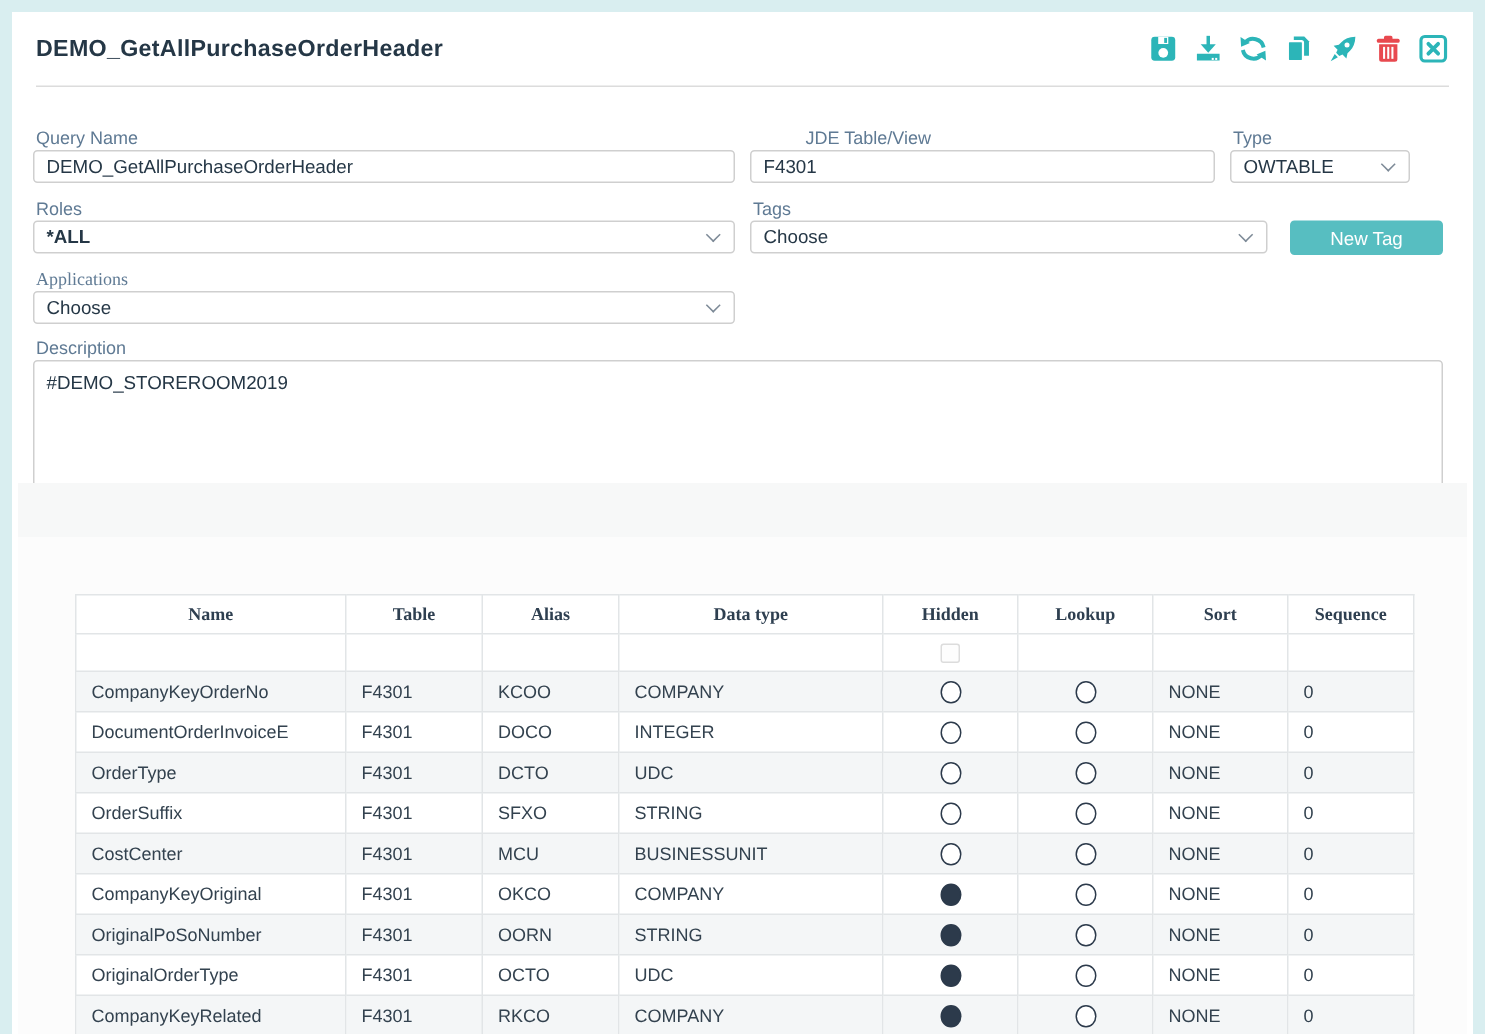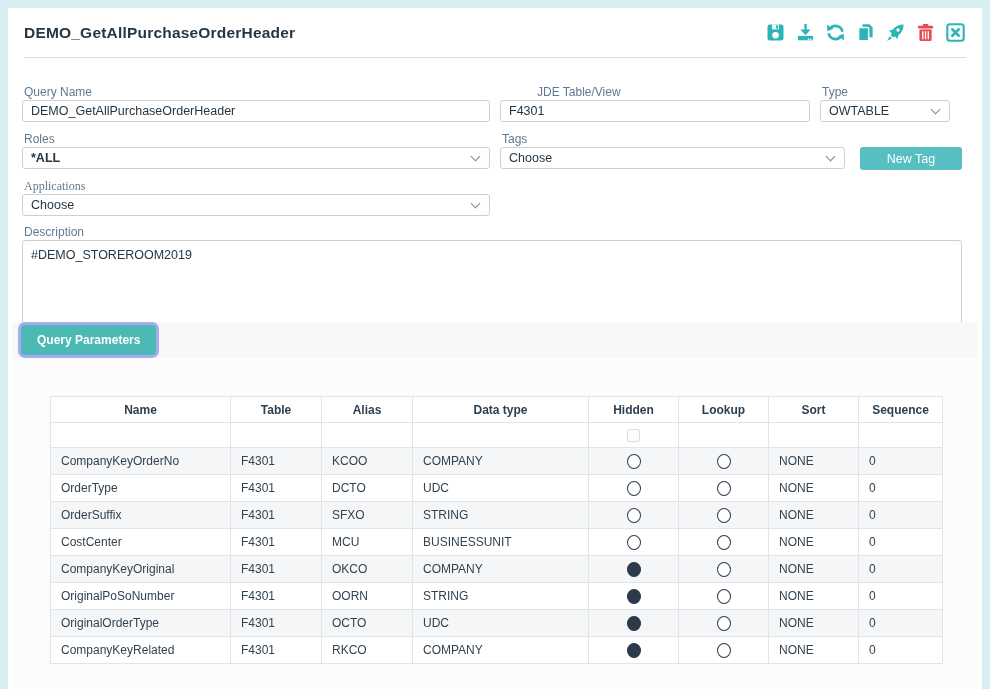--- a/index.html
+++ b/index.html
@@ -66,21 +66,21 @@
   
   .panel {
     position: absolute; left: 4px; right: 4px; top: 350px; height: 440px;
     background: #fcfcfc;
   }
   table.params {
     margin: 38px 0 0 38px; border-collapse: collapse; table-layout: fixed;
     width: 892px; font-size: 12px; background: #fff;
   }
   table.params th, table.params td { border: 1px solid #e2e5e7; overflow: hidden; white-space: nowrap; }
-  table.params th { height: 26px; font-weight: bold; color: #2e3f50; text-align: center; background: #fff; }
+  table.params th { height: 26px; font-weight: bold; color: #2e3f50; text-align: center; background: #fff; font-family: Liberation Serif, serif; }
   tr.filter-row td { height: 25px; background: #fff; text-align: center; }
   tbody.rows td { height: 27px; padding-left: 10px; color: #33424f; }
   tbody.rows td.c { text-align: center; padding-left: 0; }
   tbody.rows tr:nth-child(odd) { background: #f4f6f7; }
   tbody.rows tr:nth-child(even) { background: #ffffff; }
   .col-name { width: 180px; } .col-table { width: 91px; } .col-alias { width: 91px; }
   .col-dtype { width: 176px; } .col-hidden { width: 90px; } .col-lookup { width: 90px; }
   .col-sort { width: 90px; } .col-seq { width: 84px; }
   .radio {
     display: inline-block; width: 14px; height: 15px; border-radius: 50%;
@@ -161,21 +161,21 @@
   <div class="hd-rule"></div>
 
   <div class="form">
     <div class="fld-label" style="left:16px; top:27px;">Query Name</div>
     <input class="tb" style="left: 14px; top: 42px; width: 468px;" value="DEMO_GetAllPurchaseOrderHeader">
 
     <div class="fld-label" style="left:494px; top:27px;margin-left:35px;">JDE Table/View</div>
     <input class="tb" style="left: 492px; top: 42px; width: 310px;" value="F4301">
 
     <div class="fld-label" style="left:814px; top:27px;">Type</div>
-    <div class="sel" style="left:812px; top:42px; width:130px;">
+    <div class="sel" style="left:812px; top:42px; width:120px;">
       <span>OWTABLE</span>
       <span class="chev"></span>
     </div>
 
     <div class="fld-label" style="left:16px; top:74px;">Roles</div>
     <div class="sel" style="left:14px; top:89px; width:468px;font-weight:bold;">
       <span>*ALL</span>
       <span class="chev"></span>
     </div>
 
@@ -190,21 +190,20 @@
     <div class="sel" style="left:14px; top:136px; width:468px;">
       <span>Choose</span>
       <span class="chev"></span>
     </div>
 
     <div class="fld-label" style="left:16px; top:167px;">Description</div>
     <textarea class="ta" style="left: 14px; top: 182px; width: 940px; height: 94px;">#DEMO_STOREROOM2019</textarea>
   </div>
 
   <div class="tabstrip">
-    <div class="tab-active">Query Parameters</div>
   </div>
 
   <div class="panel">
     <table class="params">
       <colgroup>
         <col class="col-name">
           <col class="col-table">
           <col class="col-alias">
           <col class="col-dtype">
         <col class="col-hidden">
@@ -239,20 +238,30 @@
     <td>CompanyKeyOrderNo</td>
     <td>F4301</td>
     <td>KCOO</td>
     <td>COMPANY</td>
     <td class="c"><span class="radio"></span></td>
     <td class="c"><span class="radio"></span></td>
     <td>NONE</td>
     <td>0</td>
   </tr>
 
+  <tr>
+    <td>DocumentOrderInvoiceE</td>
+    <td>F4301</td>
+    <td>DOCO</td>
+    <td>INTEGER</td>
+    <td class="c"><span class="radio"></span></td>
+    <td class="c"><span class="radio"></span></td>
+    <td>NONE</td>
+    <td>0</td>
+  </tr>
 
   <tr>
     <td>OrderType</td>
     <td>F4301</td>
     <td>DCTO</td>
     <td>UDC</td>
     <td class="c"><span class="radio"></span></td>
     <td class="c"><span class="radio"></span></td>
     <td>NONE</td>
     <td>0</td>

